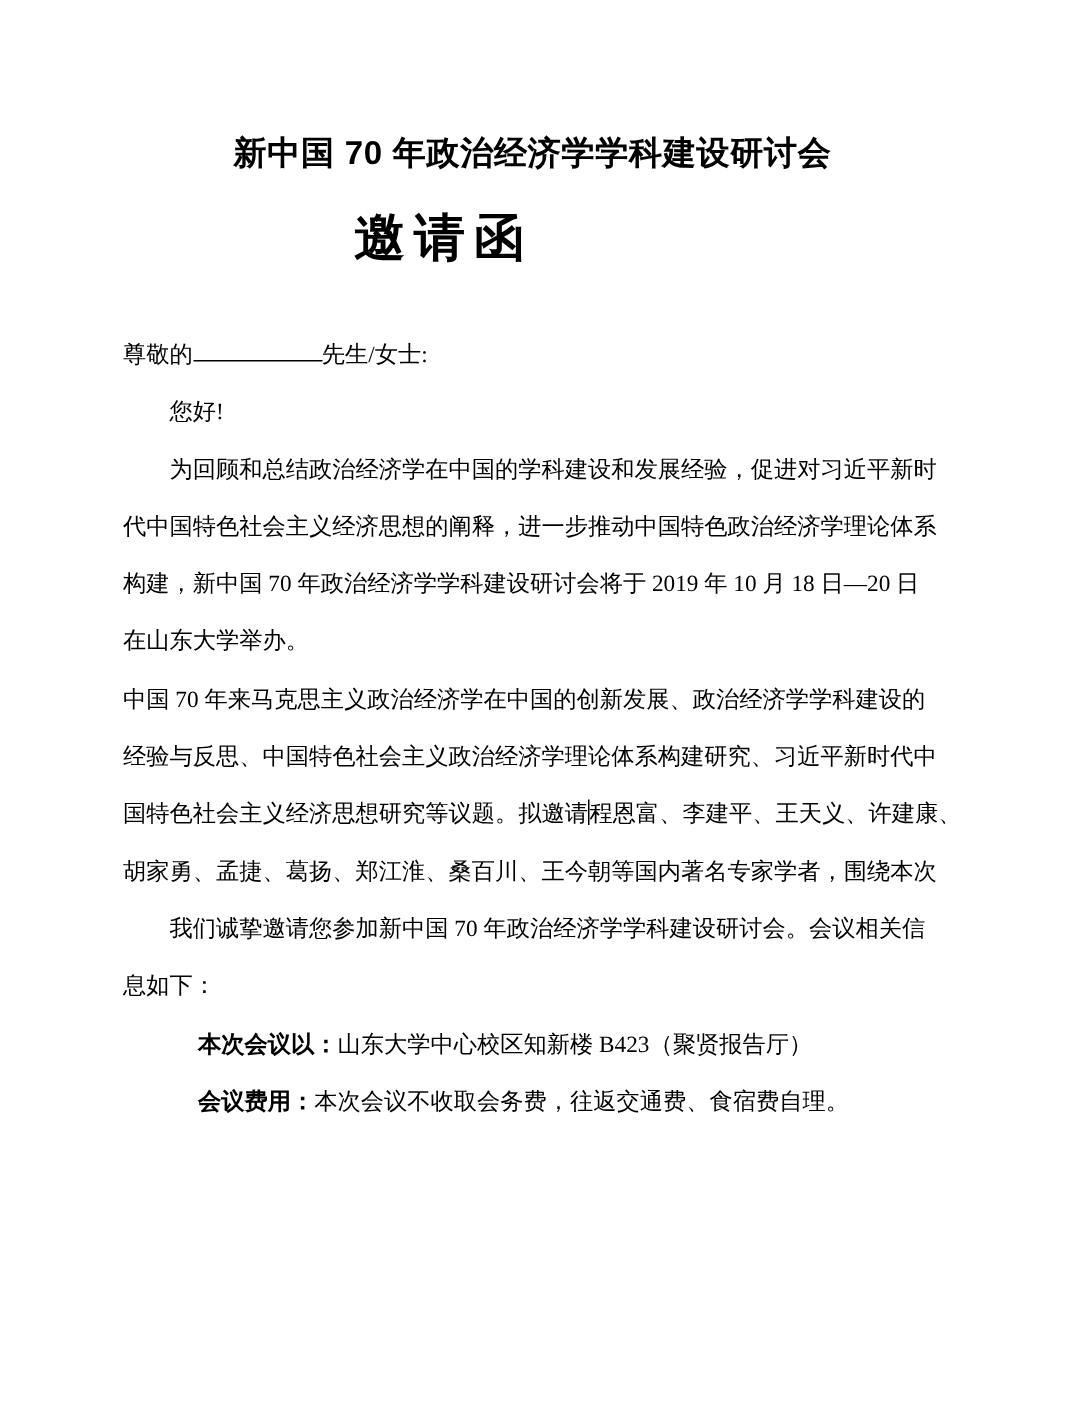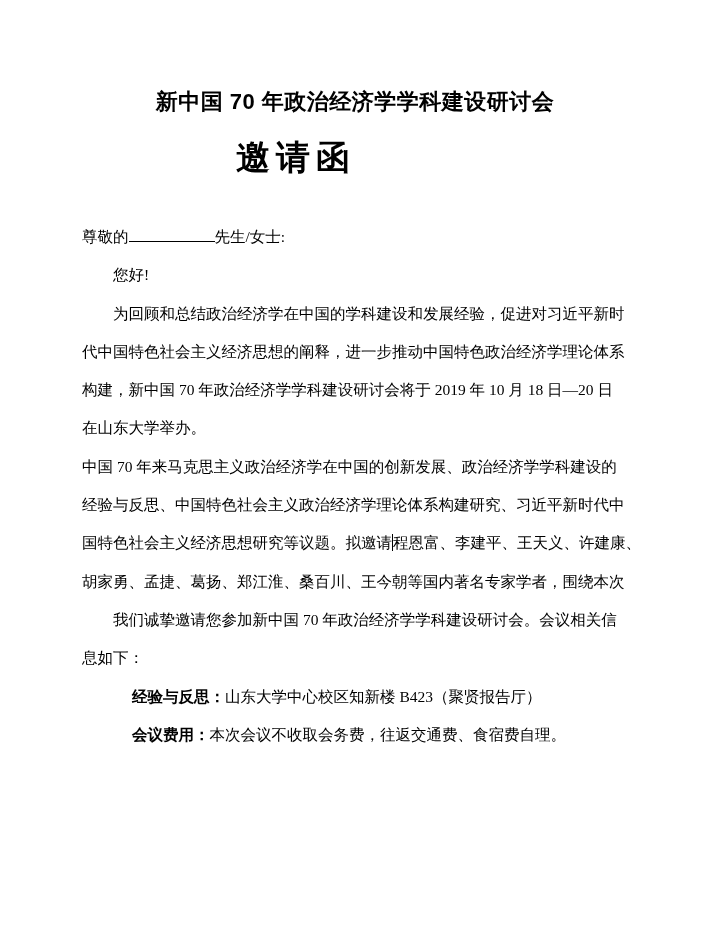--- a/index.html
+++ b/index.html
@@ -29,21 +29,21 @@
     line-height: 28px;
     letter-spacing: 0.5px;
     margin: 0;
   }
   .doc-subtitle {
     position: absolute;
     top: 126px;
     left: 0;
     width: 586px;
     text-align: center;
-    font-family: Liberation Mono, monospace;
+    font-family: Liberation Serif, serif;
     font-weight: 600;
     font-size: 34px;
     line-height: 48px;
     letter-spacing: 6px;
     text-indent: 6px; 
   }
   .letter-body {
     position: absolute;
     top: 208px;
     left: 82px;
@@ -96,19 +96,19 @@
 
     <div class="line">中国 70 年来马克思主义政治经济学在中国的创新发展、政治经济学学科建设的</div>
     <div class="line">经验与反思、中国特色社会主义政治经济学理论体系构建研究、习近平新时代中</div>
     <div class="line"><span>国特色社会主义经济思想研究等议题。拟邀请</span><span class="text-caret"></span><span>程恩富、李建平、王天义、许建康、</span></div>
     <div class="line">胡家勇、孟捷、葛扬、郑江淮、桑百川、王今朝等国内著名专家学者，围绕本次</div>
 
     <div class="line ind2">我们诚挚邀请您参加新中国 70 年政治经济学学科建设研讨会。会议相关信</div>
     <div class="line">息如下：</div>
 
 
-    <div class="line ind3"><span class="info-label">经验与反思：</span><span>山东大学中心校区知新楼 B423（聚贤报告厅）</span></div>
+    <div class="line ind3"><span class="info-label">本次会议以：</span><span>山东大学中心校区知新楼 B423（聚贤报告厅）</span></div>
 
 
     <div class="line ind3"><span class="info-label">会议费用：</span><span>本次会议不收取会务费，往返交通费、食宿费自理。</span></div>
 
   </div>
 </div>
 
 </body></html>

